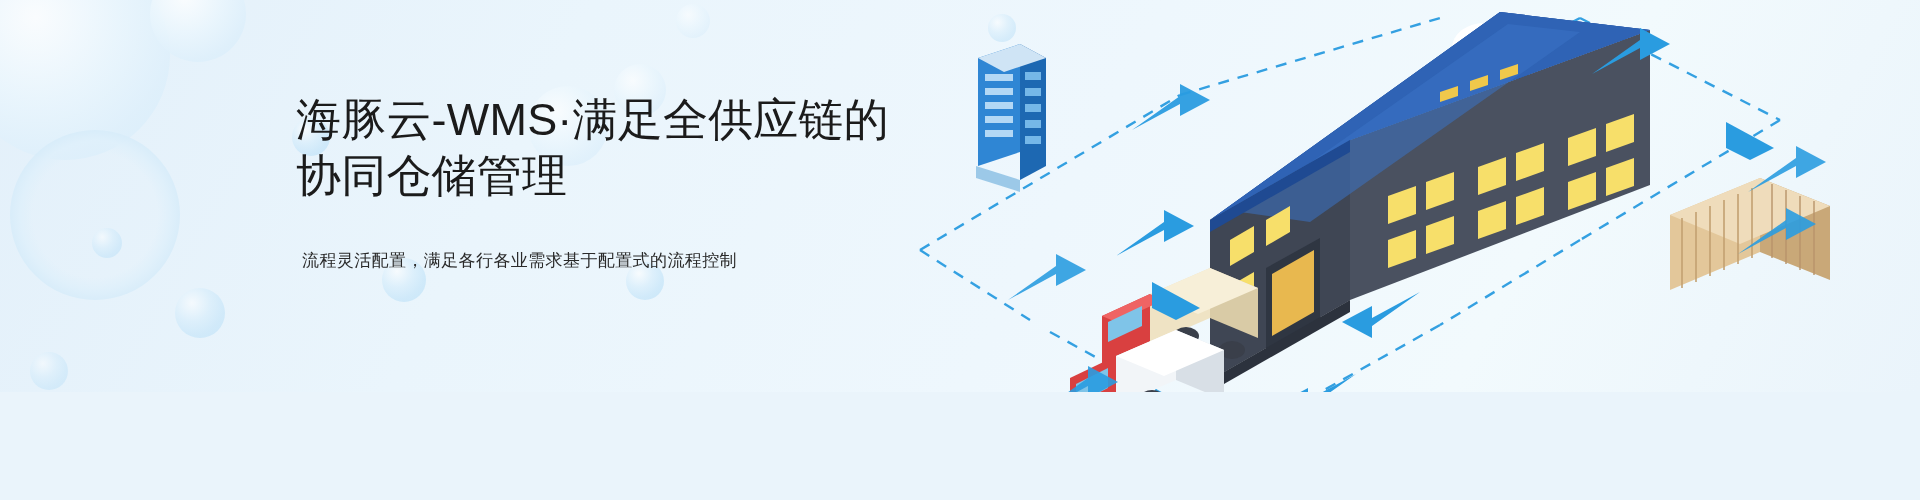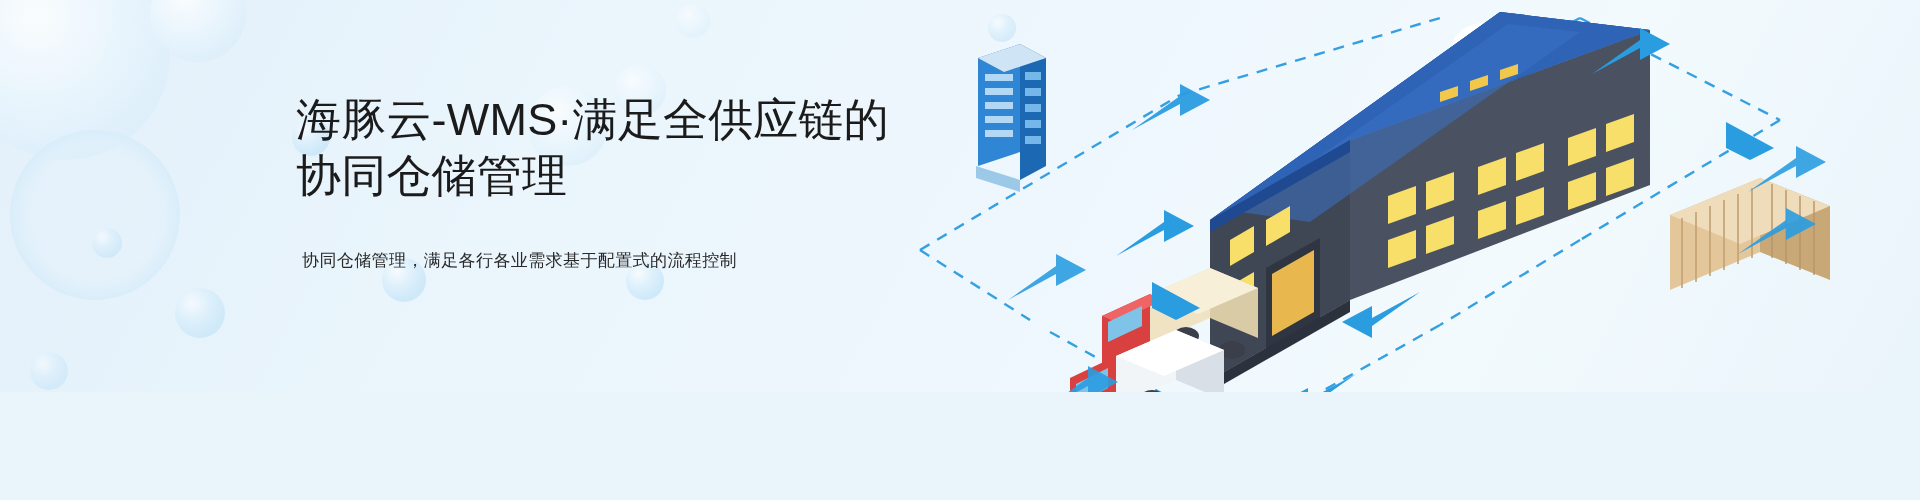--- a/index.html
+++ b/index.html
@@ -59,21 +59,21 @@
     <div class="bub" style="left:382px;top:258px;width:44px;height:44px;opacity:.6;"></div>
     <div class="bub" style="left:626px;top:262px;width:38px;height:38px;opacity:.6;"></div>
     <div class="bub" style="left:988px;top:14px;width:28px;height:28px;opacity:.5;"></div>
     <div class="bub pale" style="left:676px;top:4px;width:34px;height:34px;opacity:.55;"></div>
     <div class="bub" style="left:122px;top:398px;width:24px;height:24px;opacity:.4;"></div>
   </div>
 
   <div class="copy">
     <h1 class="headline">海豚云-WMS·满足全供应链的
 协同仓储管理</h1>
-    <p class="subhead">协同仓储管理，满足各行各业需求基于配置式的流程控制</p>
+    <p class="subhead">流程灵活配置，满足各行各业需求基于配置式的流程控制</p>
   </div>
 
   <div class="art">
     <svg width="1040" height="500" viewBox="0 0 1040 500">
 
       <g stroke="#2a9ce0" stroke-width="2.4" stroke-dasharray="11 9" fill="none" opacity=".95">
         <path d="M40 250 L300 95"></path>
         <path d="M300 95 L560 18"></path>
         <path d="M620 60 L700 18"></path>
         <path d="M40 250 L150 320"></path>

